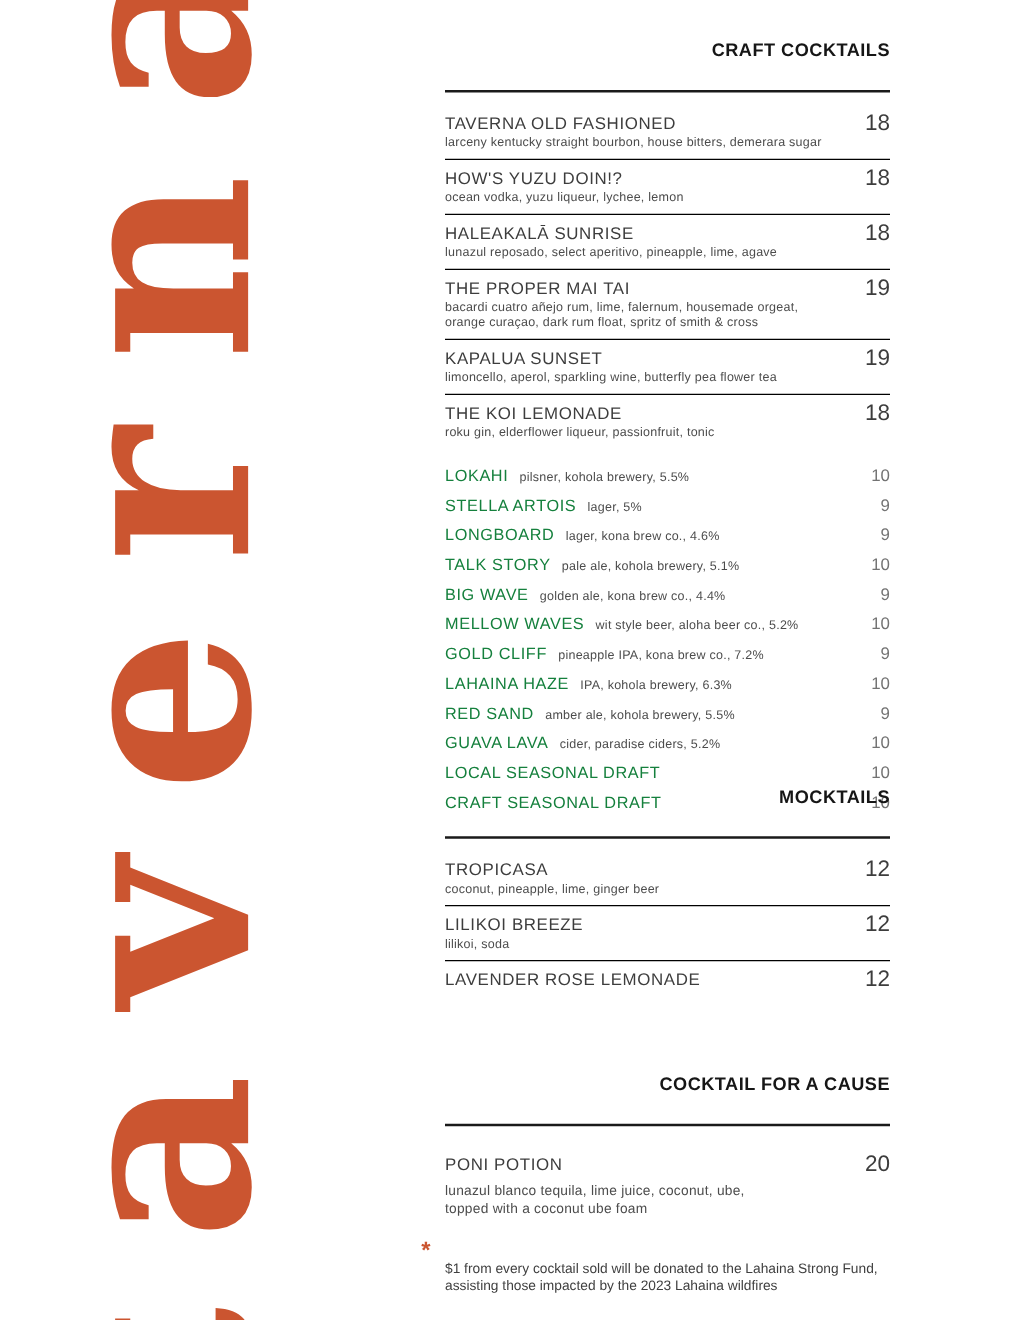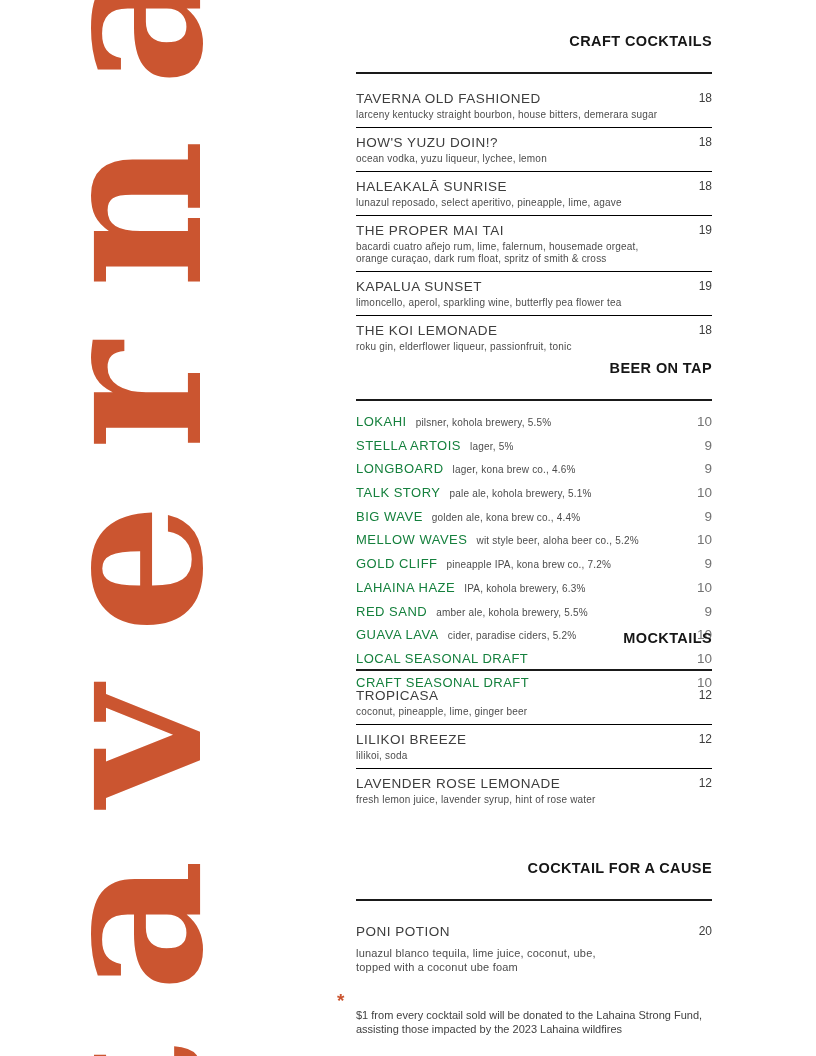--- a/index.html
+++ b/index.html
@@ -64,21 +64,21 @@
   }
   .item-name {
     margin: 0;
     font-size: 13.5px;
     font-weight: 400;
     letter-spacing: 0.5px;
     line-height: 16px;
     color: #3d3d3d;
   }
   .item-price {
-    font-size: 12px;
+    font-size: 18px;
     line-height: 15px;
     color: #3d3d3d;
     padding-left: 10px;
     white-space: nowrap;
   }
   .item-desc {
     margin: 2px 0 0 0;
     font-size: 10px;
     line-height: 12px;
     color: #4c4c4c;
@@ -186,21 +186,20 @@
         <div class="item-head">
           <h3 class="item-name">THE KOI LEMONADE</h3>
           <span class="item-price">18</span>
         </div>
         <p class="item-desc">roku gin, elderflower liqueur, passionfruit, tonic</p>
       </article>
     </div>
   </section>
 
   <section class="menu-section sec-beer">
-    <h2 class="section-title">BEER ON TAP</h2>
     <div class="beer-list">
       <div class="beer-row">
         <span class="beer-name">LOKAHI</span>
         <span class="beer-desc">pilsner, kohola brewery, 5.5%</span>
         <span class="beer-price">10</span>
       </div>
       <div class="beer-row">
         <span class="beer-name">STELLA ARTOIS</span>
         <span class="beer-desc">lager, 5%</span>
         <span class="beer-price">9</span>
@@ -273,21 +272,20 @@
           <h3 class="item-name">LILIKOI BREEZE</h3>
           <span class="item-price">12</span>
         </div>
         <p class="item-desc">lilikoi, soda</p>
       </article>
       <article class="item no-rule">
         <div class="item-head">
           <h3 class="item-name">LAVENDER ROSE LEMONADE</h3>
           <span class="item-price">12</span>
         </div>
-        <p class="item-desc">fresh lemon juice, lavender syrup, hint of rose water</p>
       </article>
     </div>
   </section>
 
   <section class="menu-section sec-cause">
     <h2 class="section-title">COCKTAIL FOR A CAUSE</h2>
     <div class="items items-lg">
       <article class="item no-rule">
         <div class="item-head">
           <h3 class="item-name">PONI POTION</h3>

